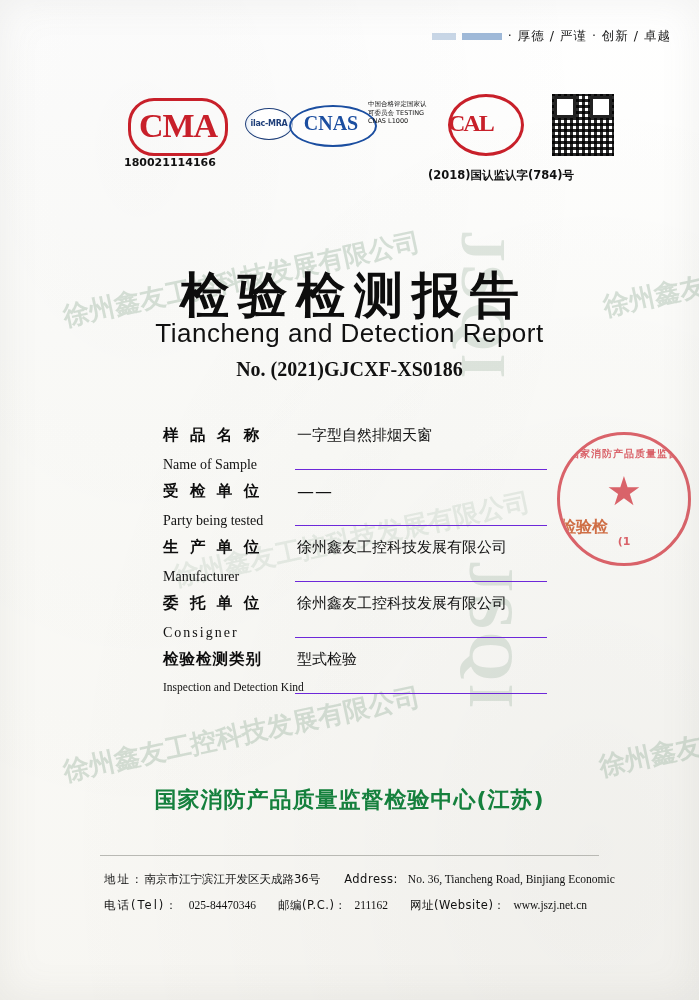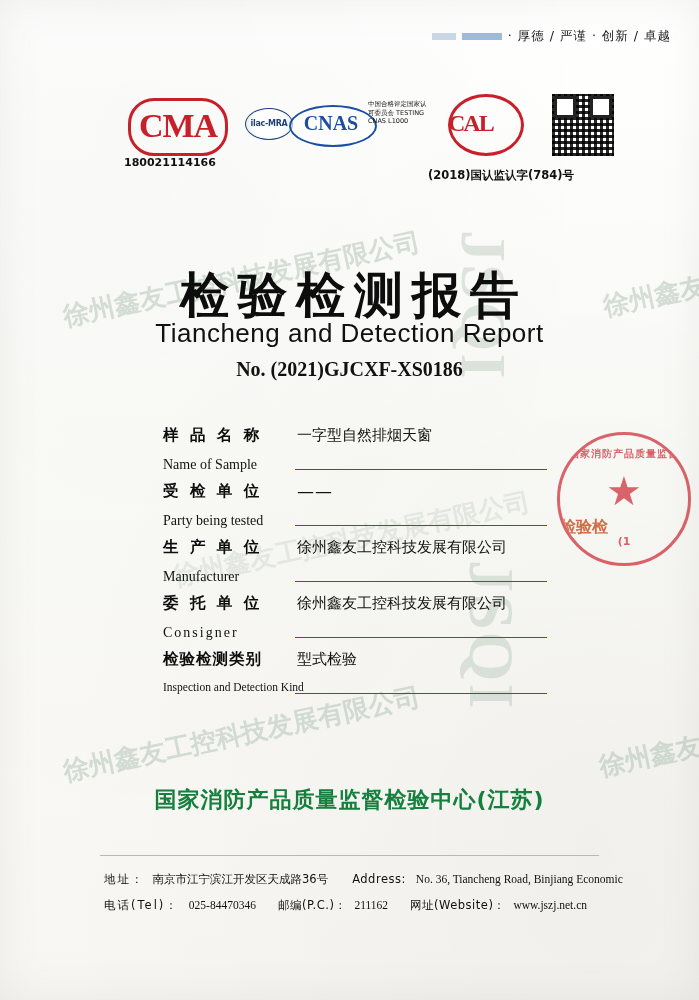--- a/index.html
+++ b/index.html
@@ -427,21 +427,20 @@
   }
   .c-row {
     display: flex;
     align-items: baseline;
   }
   .c-lab {
     letter-spacing: 2px;
     white-space: nowrap;
   }
   .c-val {
-    margin-left: 8px;
     white-space: nowrap;
   }
   .c-lab2 {
     margin-left: 24px;
     white-space: nowrap;
     letter-spacing: 0.5px;
   }
   .c-val2 {
     margin-left: 10px;
     font-family: "Liberation Serif", serif;

